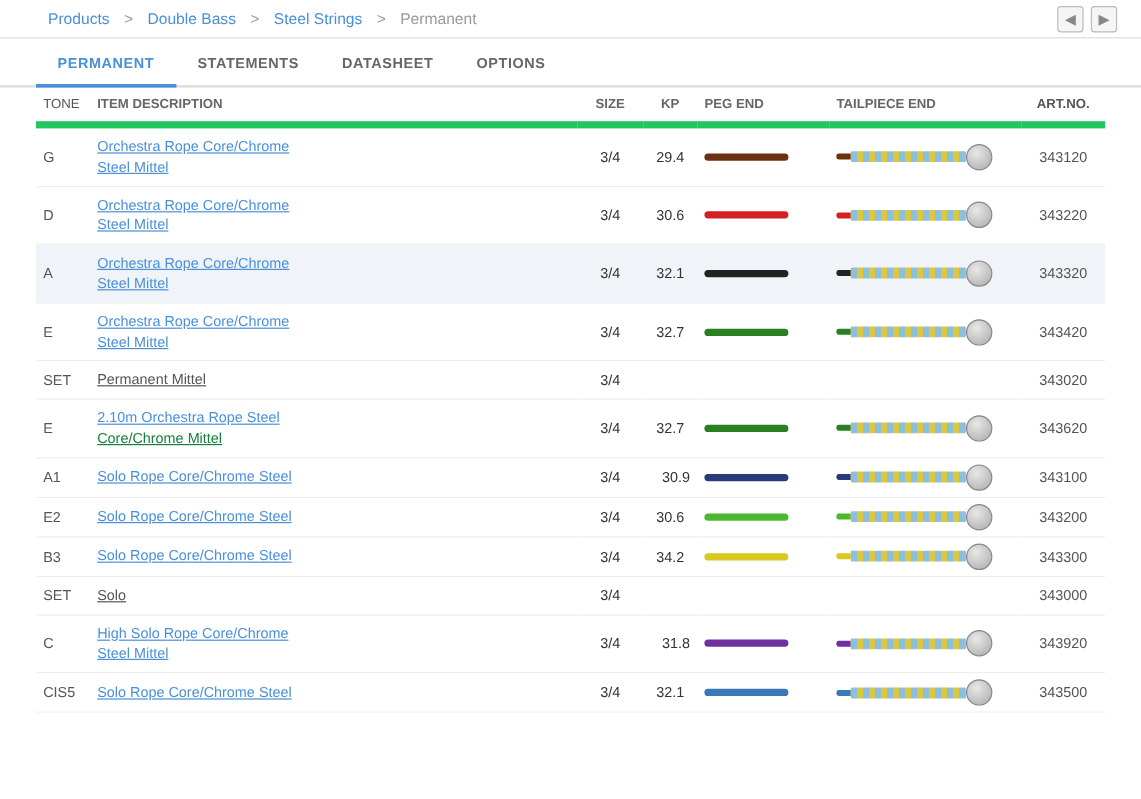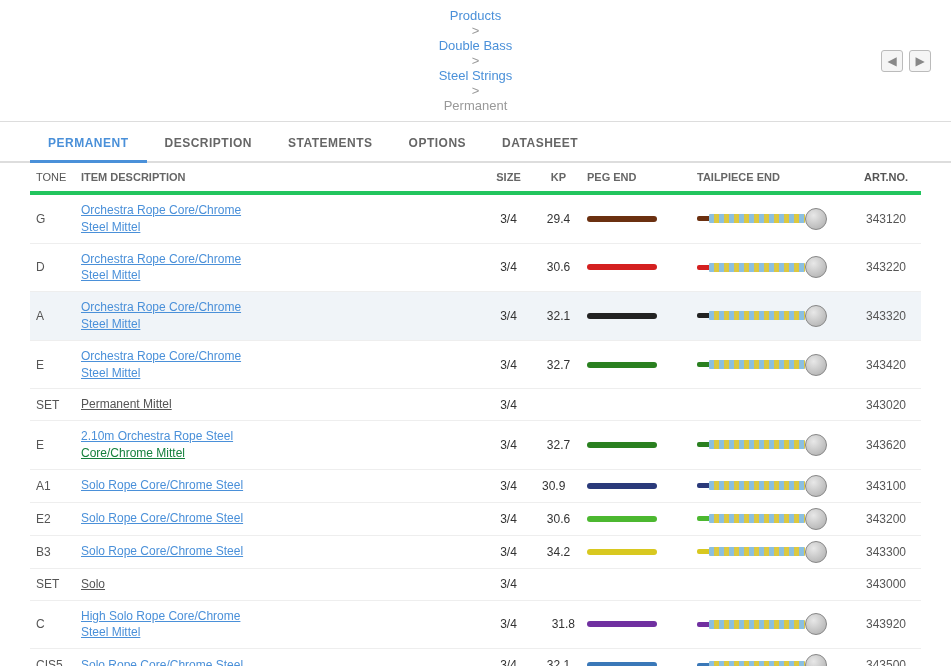--- a/index.html
+++ b/index.html
@@ -1,33 +1,33 @@
 <!DOCTYPE html>
 <html><head>
   <meta charset="utf-8">
   <style>
     * { box-sizing: border-box; margin: 0; padding: 0; }
     body { font-family: Arial, Helvetica, sans-serif; font-size: 13px; color: #333; background: #fff; width: 951px; }
 
     
-    .breadcrumb { padding: 8px 40px; font-size: 13px; color: #666; display: flex; align-items: center; gap: 0; border-bottom: 1px solid #ddd; position: relative; flex-direction: column; }
+    .breadcrumb { padding: 8px 40px; font-size: 13px; color: #666; display: flex; align-items: center; gap: 12px; border-bottom: 1px solid #ddd; position: relative; }
     .breadcrumb a { color: #4a90d9; text-decoration: none; }
     .breadcrumb span { color: #999; }
     .nav-arrows { position: absolute; right: 20px; top: 50%; transform: translateY(-50%); display: flex; gap: 6px; }
     .nav-arrow { width: 22px; height: 22px; border: 1px solid #bbb; border-radius: 3px; display: flex; align-items: center; justify-content: center; cursor: pointer; color: #888; font-size: 12px; background: #f5f5f5; }
 
     
     .tabs { display: flex; gap: 0; padding: 0 30px; border-bottom: 2px solid #ddd; margin-top: 4px; }
     .tab { padding: 10px 18px; font-size: 12px; font-weight: bold; color: #666; cursor: pointer; letter-spacing: 0.5px; text-transform: uppercase; }
     .tab.active { color: #4a90d9; border-bottom: 3px solid #4a90d9; margin-bottom: -2px; }
 
     
     .table-container { padding: 0 30px; }
     table { width: 100%; border-collapse: collapse; }
-    thead tr th { padding: 8px 6px; font-size: 11px; font-weight: bold; color: #666; text-transform: uppercase; text-align: left; border-bottom: 4px solid #22c55e; white-space: nowrap; }
+    thead tr th { padding: 8px 6px; font-size: 11px; font-weight: bold; color: #666; text-transform: uppercase; text-align: left; border-bottom: 6px solid #22c55e; white-space: nowrap; }
     tbody tr { border-bottom: 1px solid #eee; }
     tbody tr.highlighted { background: #f0f4f8; }
     tbody tr td { padding: 7px 6px; font-size: 12px; vertical-align: middle; }
     .tone-col { width: 45px; color: #555; font-weight: normal; }
     .desc-col { color: #4a90d9; }
     .desc-col span { display: block; line-height: 1.4; text-decoration: underline; }
     .size-col { width: 55px; text-align: center; }
     .kp-col { width: 45px; text-align: center; }
     .peg-col { width: 110px; }
     .tail-col { width: 160px; }
@@ -52,24 +52,23 @@
   <span>&gt;</span>
   <span>Permanent</span>
   <div class="nav-arrows">
     <div class="nav-arrow">◀</div>
     <div class="nav-arrow">▶</div>
   </div>
 </div>
 
 <div class="tabs">
   <div class="tab active">PERMANENT</div>
-  <div class="tab">DESCRIPTION</div>
   <div class="tab">STATEMENTS</div>
+  <div class="tab">DATASHEET</div>
   <div class="tab">OPTIONS</div>
-  <div class="tab">DATASHEET</div>
 </div>
 
 <div class="table-container">
   <table>
     <thead>
       <tr>
         <th class="tone-col">TONE</th>
         <th>ITEM DESCRIPTION</th>
         <th class="size-col">SIZE</th>
         <th class="kp-col">kp</th>
@@ -209,21 +208,21 @@
   </div>
           </td>
     <td class="art-col">343620</td>
   </tr>
         <tr>
     <td class="tone-col">A1</td>
     <td class="desc-col">
             <span style="color:#4a90d9">Solo Rope Core/Chrome Steel</span>
           </td>
     <td class="size-col" style="text-align:center">3/4</td>
-    <td class="kp-col" style="text-align:left">30.9</td>
+    <td class="kp-col" style="text-align:right">30.9</td>
     <td class="peg-col">
             <div class="peg-end">
     <div class="peg-line" style="width:70px;background:#2a3a7a;height:6px;border-radius:3px;"></div>
   </div>
           </td>
     <td class="tail-col">
             <div class="tail-pattern">
     <div style="display:flex;align-items:center;width:130px;">
       <div style="width:12px;height:5px;background:#2a3a7a;border-radius:2px 0 0 2px;"></div>
       <div style="flex:1;height:9px;background:repeating-linear-gradient(90deg,#8bbfe0 0px,#8bbfe0 5px,#dcc840 5px,#dcc840 10px);border-radius:1px;"></div>

